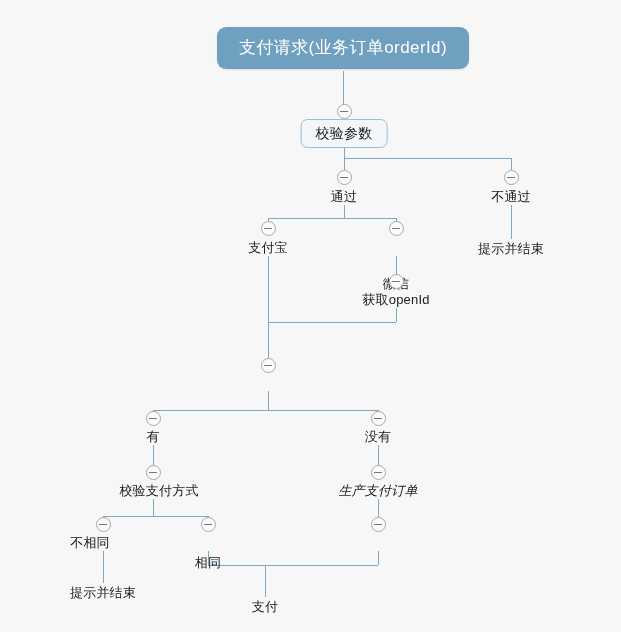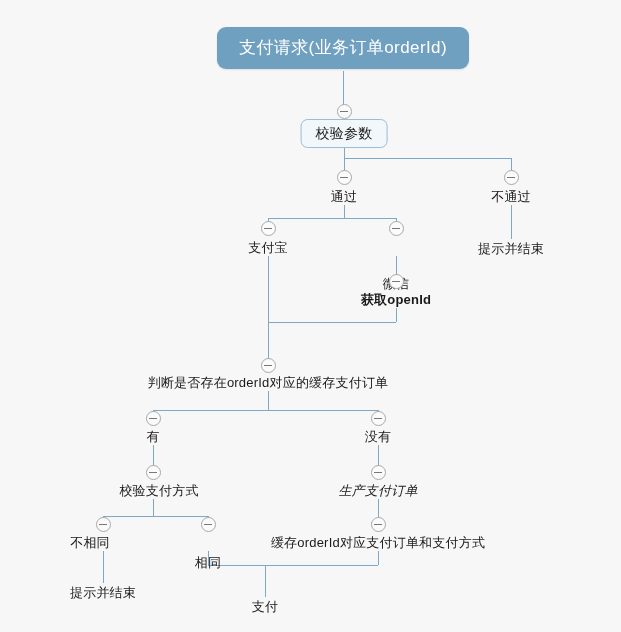--- a/index.html
+++ b/index.html
@@ -127,32 +127,30 @@
   <div class="node root" style="left:343px; top:27px;">支付请求(业务订单orderId)</div>
 
   <div class="node boxed" style="left:344px; top:119px;">校验参数</div>
 
   <div class="node plain" style="left:344px; top:188px;">通过</div>
   <div class="node plain" style="left:511px; top:188px;">不通过</div>
   <div class="node plain" style="left:511px; top:240px;">提示并结束</div>
 
   <div class="node plain" style="left:268px; top:239px;">支付宝</div>
   <div class="node plain" style="left:396px; top:239px;margin-top:36px;">微信</div>
-  <div class="node plain" style="left:396px; top:291px;font-weight:bold;">获取openId</div>
+  <div class="node plain" style="left:396px; top:291px;">获取openId</div>
 
-  <div class="node plain" style="left:268px; top:374px;">判断是否存在orderId对应的缓存支付订单</div>
   <div class="node plain" style="left:153px; top:428px;">有</div>
   <div class="node plain" style="left:378px; top:428px;">没有</div>
 
   <div class="node plain" style="left:153px; top:482px;margin-left:6px;">校验支付方式</div>
   <div class="node plain" style="left:378px; top:482px;font-style:italic;">生产支付订单</div>
 
   <div class="node plain" style="left:90px; top:534px;">不相同</div>
   <div class="node plain" style="left:208px; top:534px;margin-top:20px;">相同</div>
-  <div class="node plain" style="left:378px; top:534px;">缓存orderId对应支付订单和支付方式</div>
 
   <div class="node plain" style="left:103px; top:584px;">提示并结束</div>
   <div class="node plain" style="left:265px; top:598px;">支付</div>
 
 <div class="toggle" style="left: 344px; top: 111px;"></div>
     <div class="toggle" style="left: 344px; top: 177px;"></div>
     <div class="toggle" style="left: 511px; top: 177px;"></div>
     <div class="toggle" style="left: 268px; top: 228px;"></div>
     <div class="toggle" style="left: 396px; top: 228px;"></div>
     <div class="toggle" style="left: 396px; top: 281px;"></div>

